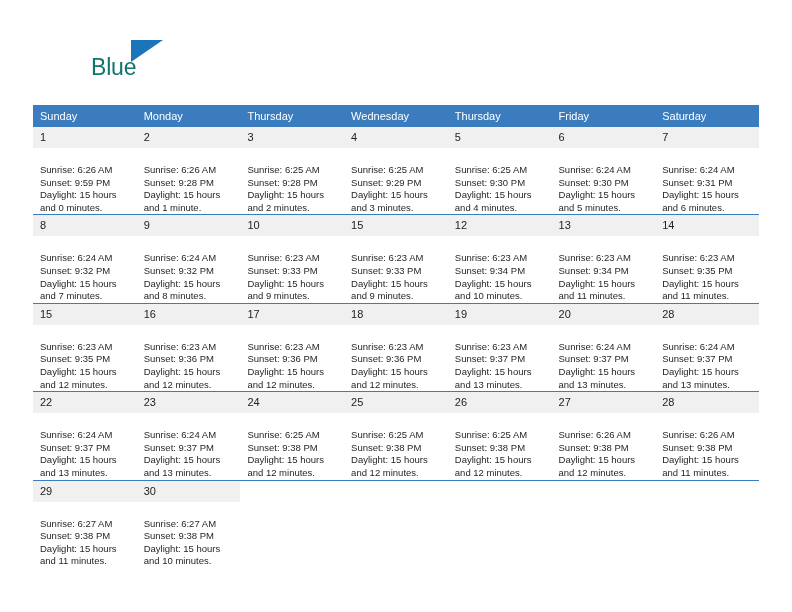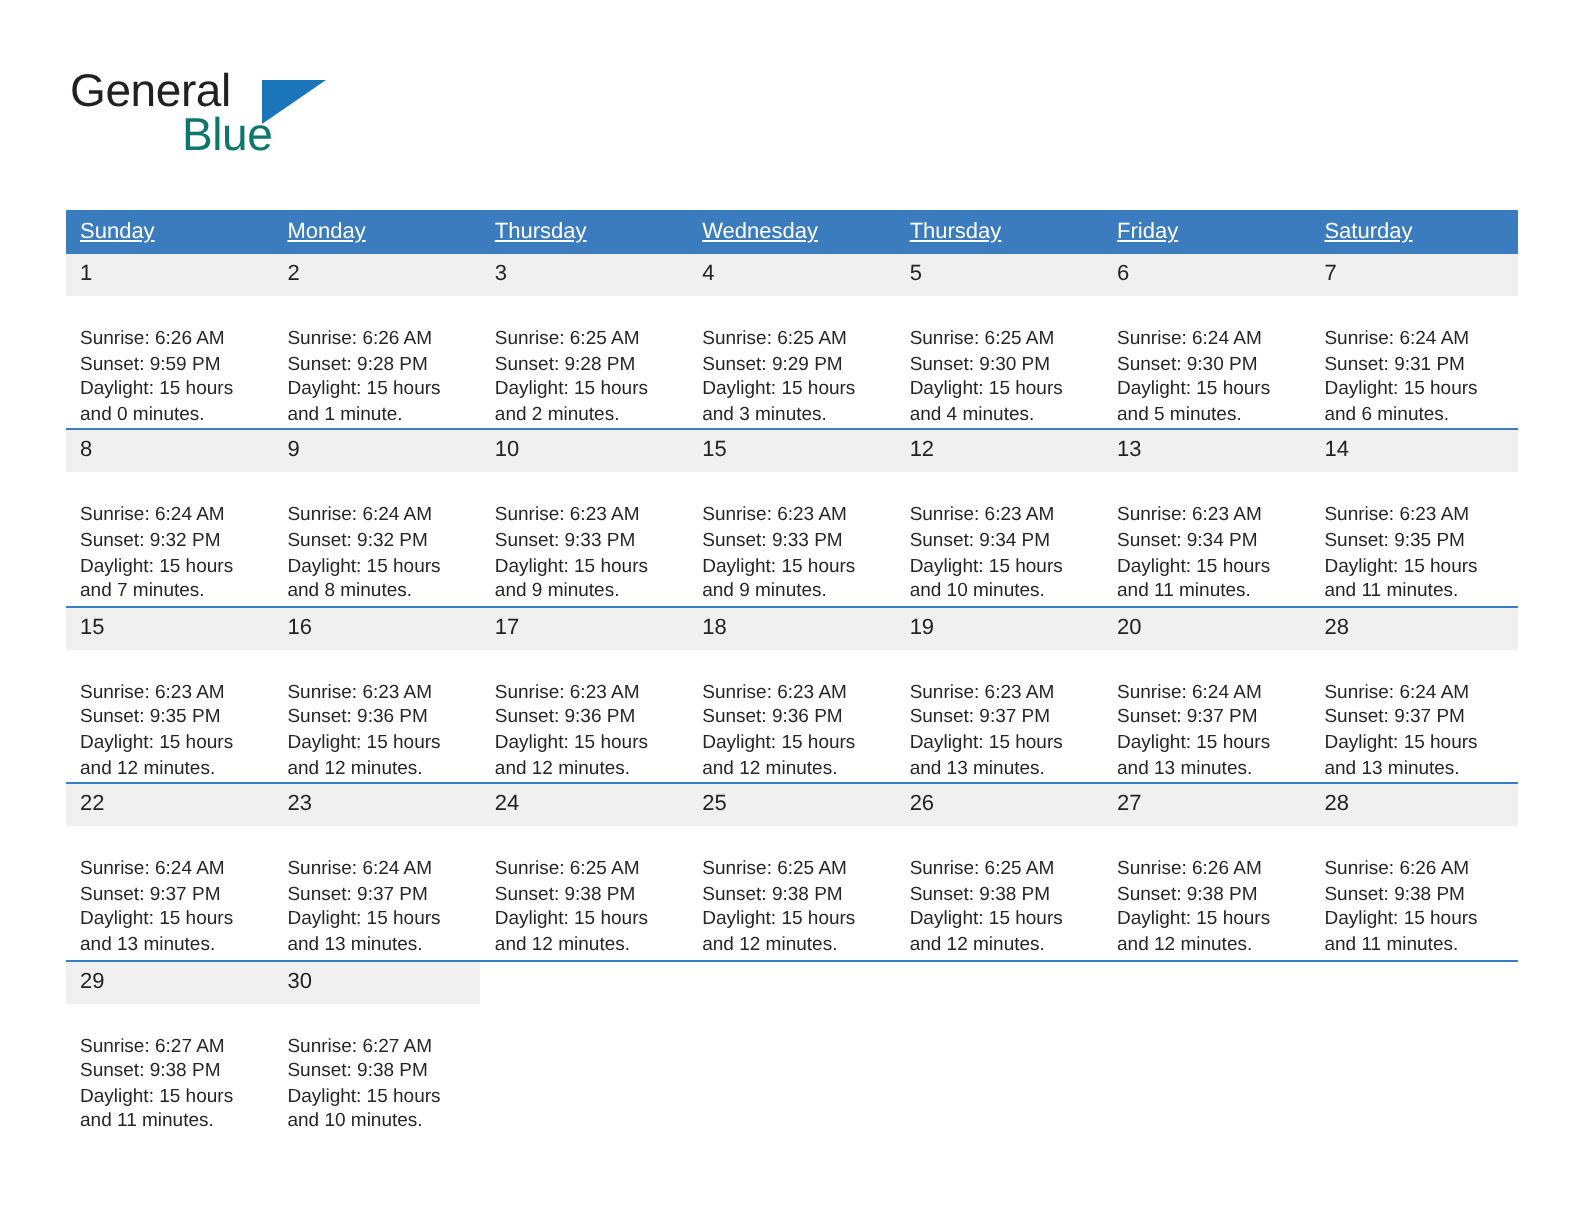--- a/index.html
+++ b/index.html
@@ -96,21 +96,20 @@
   }
   .calendar th {
     background: #3a7cbe;
     color: #ffffff;
     font-size: 11px;
     font-weight: normal;
     text-align: left;
     padding: 5px 0 5px 7px;
     height: 11px;
     border: none;
-    text-decoration: underline;
   }
   .calendar td {
     vertical-align: top;
     padding: 0;
     border: none;
     width: 103.71px;
     height: 86px;
     background: #ffffff;
   }
   .calendar tr.week-row td {
@@ -143,21 +142,20 @@
   }
 </style>
 </head>
 <body>
 
 <div class="page">
 
   <div class="header">
 
     <div class="brand">
-      <span class="brand-general">General</span>
       <span class="brand-triangle"></span>
       <span class="brand-blue">Blue</span>
     </div>
 
     <div class="title-block">
     </div>
 
   </div>
 
   <table class="calendar">

